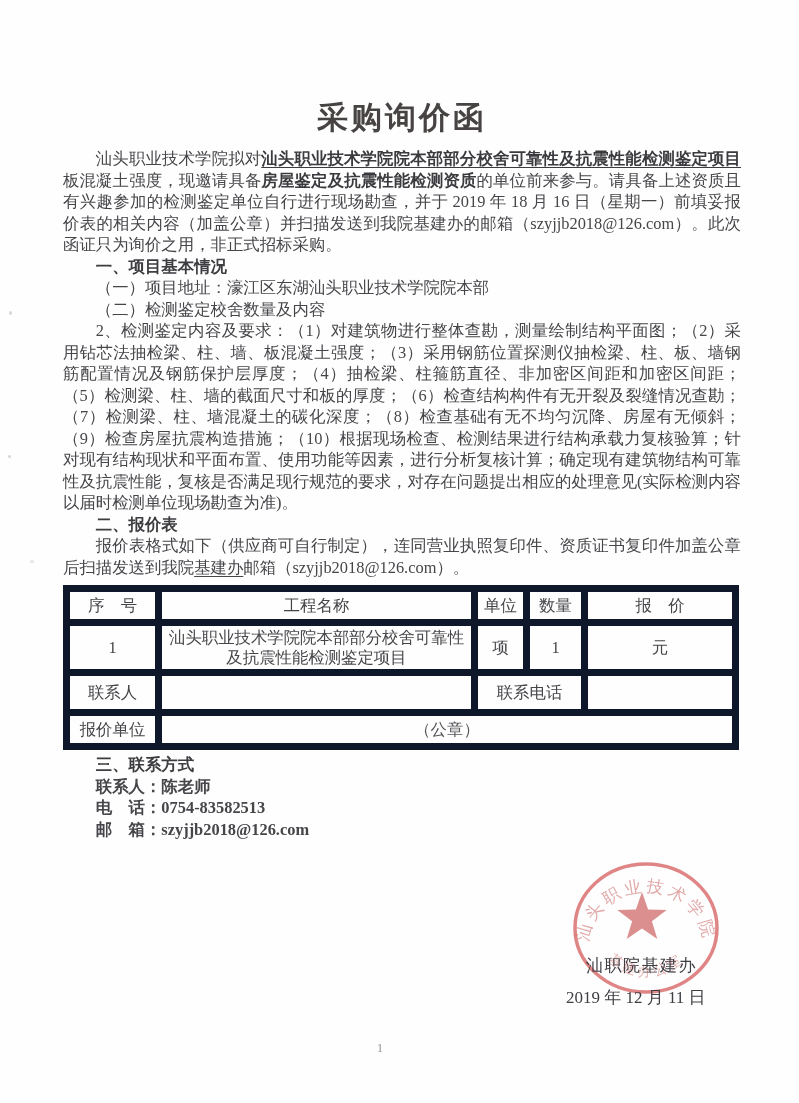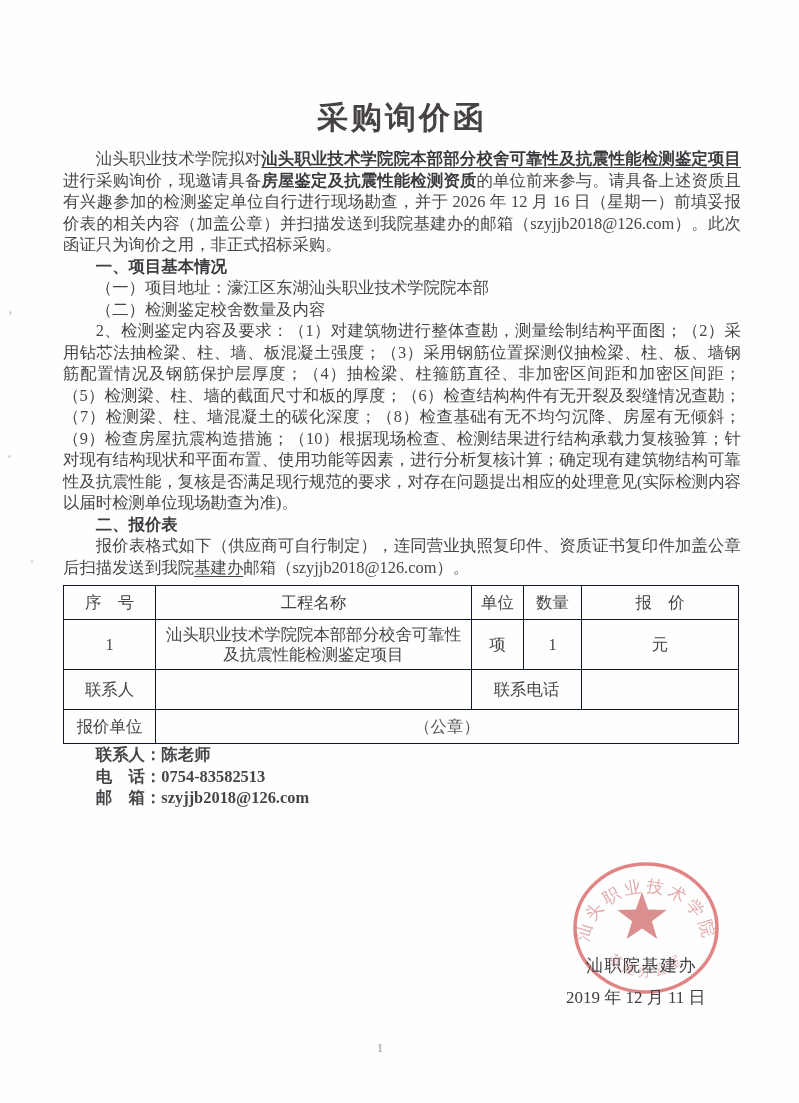--- a/index.html
+++ b/index.html
@@ -21,21 +21,21 @@
   .heading { font-weight:bold; color:#3d3d41; }
   .bold { font-weight:bold; color:#3b3b3f; }
   .underline { text-decoration:underline; text-underline-offset:3px; }
   .contact-line { text-align:left;font-weight:bold; }
 
   table.quote-table {
     width:676px; margin-top:7px; border-collapse:collapse; table-layout:fixed;
     font-size:16.4px; color:#46464a;
   }
   .quote-table td, .quote-table th {
-    border:1px solid #0f172a; padding:1px 5px;
+    border:7px solid #0f172a; padding:1px 5px;
     text-align:center; vertical-align:middle; font-weight:normal;
   }
   .row-header  { height:34px; }
   .row-item    { height:50px; }
   .row-contact { height:40px; }
   .row-company { height:34px; }
   .name-cell   { text-align:left; padding-left:10px; line-height:20px; }
   .seal-cell   { color:#55555a; }
 
   .stamp-wrap { position:absolute; left:556px; top:848px; width:180px; height:160px; }
@@ -52,21 +52,21 @@
   .speck3 { left:30px; top:560px; width:4px; height:3px; background:rgba(110,110,120,0.18); }
 </style>
 </head>
 <body>
 
 <div class="page">
   <div class="content">
 
     <h1 class="doc-title">采购询价函</h1>
 
-    <p class="para"><span>汕头职业技术学院拟对</span><span class="bold underline">汕头职业技术学院院本部部分校舍可靠性及抗震性能检测鉴定项目</span><span>进行采购询价，现邀请具备</span><span class="bold">房屋鉴定及抗震性能检测资质</span><span>的单位前来参与。请具备上述资质且有兴趣参加的检测鉴定单位自行进行现场勘查，并于 2026 年 12 月 16 日（星期一）前填妥报价表的相关内容（加盖公章）并扫描发送到我院基建办的邮箱（szyjjb2018@126.com）。此次函证只为询价之用，非正式招标采购。</span></p>
+    <p class="para"><span>汕头职业技术学院拟对</span><span class="bold underline">汕头职业技术学院院本部部分校舍可靠性及抗震性能检测鉴定项目</span><span>板混凝土强度，现邀请具备</span><span class="bold">房屋鉴定及抗震性能检测资质</span><span>的单位前来参与。请具备上述资质且有兴趣参加的检测鉴定单位自行进行现场勘查，并于 2019 年 18 月 16 日（星期一）前填妥报价表的相关内容（加盖公章）并扫描发送到我院基建办的邮箱（szyjjb2018@126.com）。此次函证只为询价之用，非正式招标采购。</span></p>
 
     <p class="para heading">一、项目基本情况</p>
     <p class="para">（一）项目地址：濠江区东湖汕头职业技术学院院本部</p>
     <p class="para">（二）检测鉴定校舍数量及内容</p>
     <p class="para">2、检测鉴定内容及要求：（1）对建筑物进行整体查勘，测量绘制结构平面图；（2）采用钻芯法抽检梁、柱、墙、板混凝土强度；（3）采用钢筋位置探测仪抽检梁、柱、板、墙钢筋配置情况及钢筋保护层厚度；（4）抽检梁、柱箍筋直径、非加密区间距和加密区间距；（5）检测梁、柱、墙的截面尺寸和板的厚度；（6）检查结构构件有无开裂及裂缝情况查勘；（7）检测梁、柱、墙混凝土的碳化深度；（8）检查基础有无不均匀沉降、房屋有无倾斜；（9）检查房屋抗震构造措施；（10）根据现场检查、检测结果进行结构承载力复核验算；针对现有结构现状和平面布置、使用功能等因素，进行分析复核计算；确定现有建筑物结构可靠性及抗震性能，复核是否满足现行规范的要求，对存在问题提出相应的处理意见(实际检测内容以届时检测单位现场勘查为准)。</p>
 
     <p class="para heading">二、报价表</p>
     <p class="para"><span>报价表格式如下（供应商可自行制定），连同营业执照复印件、资质证书复印件加盖公章后扫描发送到我院</span><span class="underline">基建办</span><span>邮箱（szyjjb2018@126.com）。</span></p>
 
     <table class="quote-table">
@@ -98,20 +98,21 @@
         <td colspan="2">联系电话</td>
         <td></td>
       </tr>
       <tr class="row-company">
         <td>报价单位</td>
         <td colspan="4" class="seal-cell">（公章）</td>
       </tr>
     </tbody>
       </table>
 
+    <p class="para heading" style="margin-top:4px">三、联系方式</p>
     <p class="para contact-line">联系人：陈老师</p>
     <p class="para contact-line">电　话：0754-83582513</p>
     <p class="para contact-line">邮　箱：szyjjb2018@126.com</p>
 
   </div>
 
   <div class="stamp-wrap">
     <svg width="180" height="160" viewBox="0 0 180 160">
       <defs>
         <path id="arcTop" d="M 32 98 A 58 54 0 1 1 148 98"></path>

